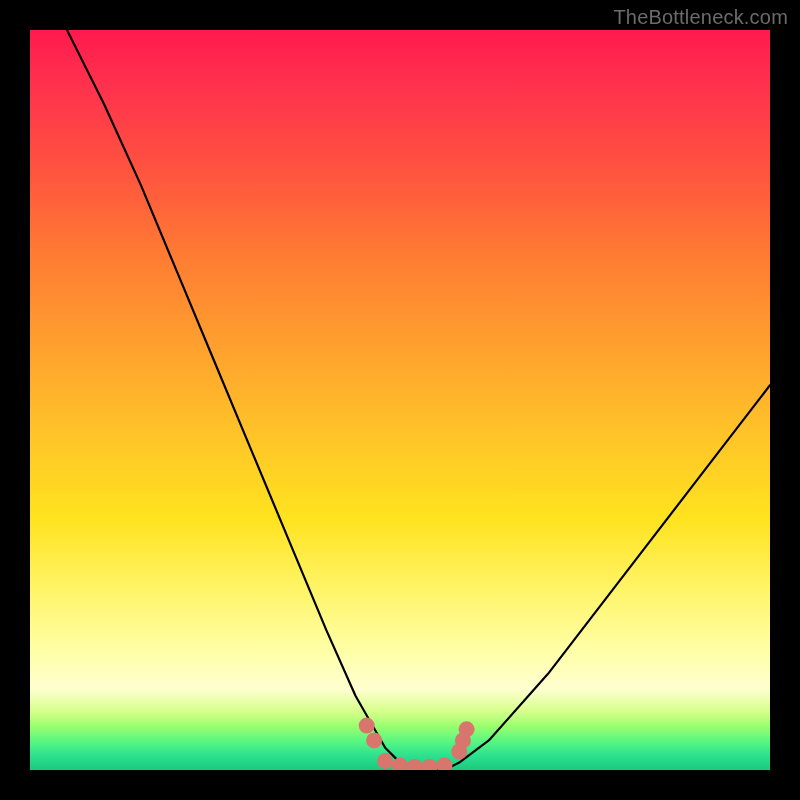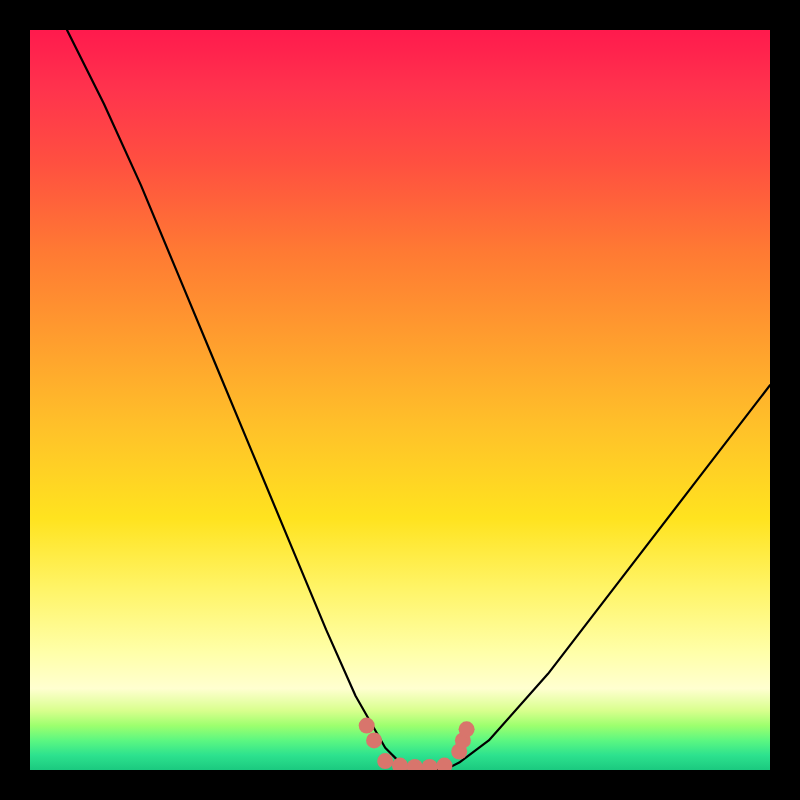--- a/index.html
+++ b/index.html
@@ -55,20 +55,21 @@
     position: absolute;
     inset: 0;
     width: 100%;
     height: 100%;
   }
 </style>
 </head>
 <body>
 
 <div class="frame">
+  <div class="watermark">TheBottleneck.com</div>
   <div class="plot-area">
     <svg class="curve" viewBox="0 0 740 740" preserveAspectRatio="none">
       <g id="curve-group">
           <path d="M37.0 0.0 L74.0 74.0 L111.0 155.4 L148.0 244.2 L185.0 333.0 L222.0 421.8 L259.0 510.6 L296.0 599.4 L325.6 666.0 L355.2 717.8 L370.0 732.6 L384.8 740.0 L399.6 740.0 L414.4 740.0 L429.2 732.6 L458.8 710.4 L518.0 643.8 L592.0 547.6 L666.0 451.4 L740.0 355.2" fill="none" stroke="#000" stroke-width="2.2" stroke-linecap="round" stroke-linejoin="round"></path>
         </g>
       <g id="marker-group">
           <circle cx="336.7" cy="695.6" r="8" fill="#d8756c"></circle>
           <circle cx="344.1" cy="710.4" r="8" fill="#d8756c"></circle>
           <circle cx="355.2" cy="731.1" r="8" fill="#d8756c"></circle>
           <circle cx="370.0" cy="735.6" r="8" fill="#d8756c"></circle>

